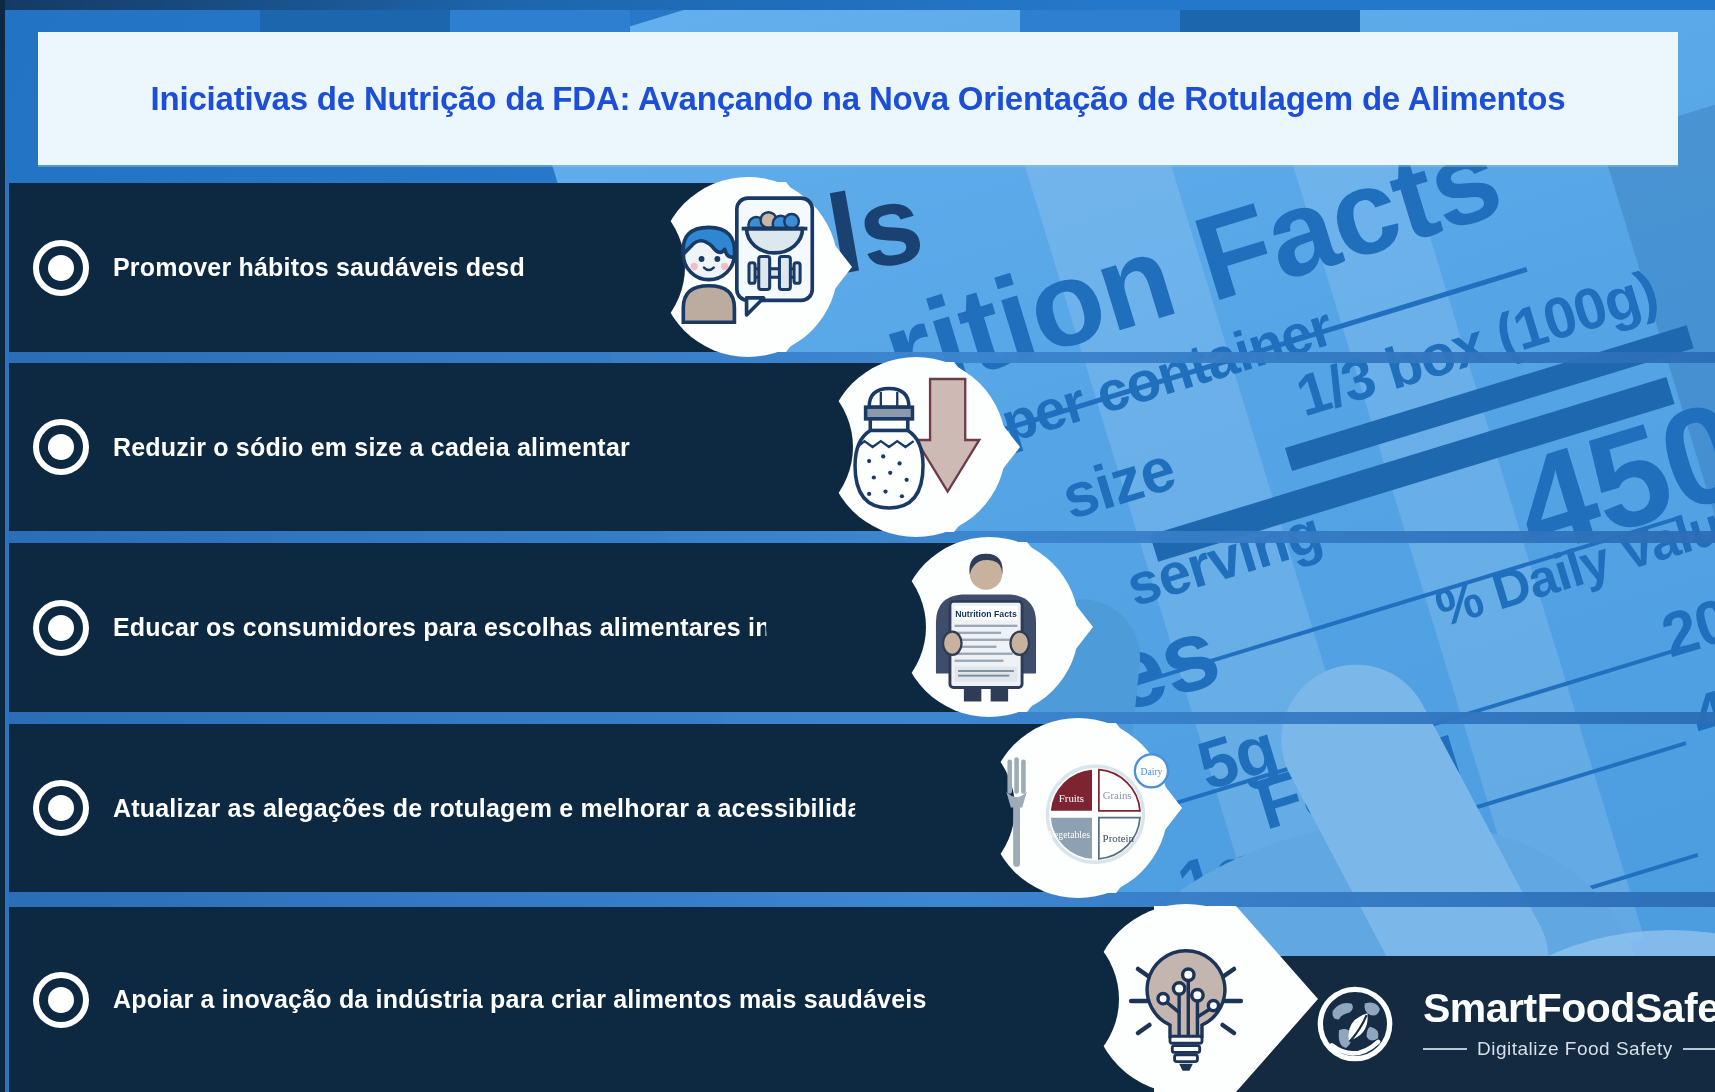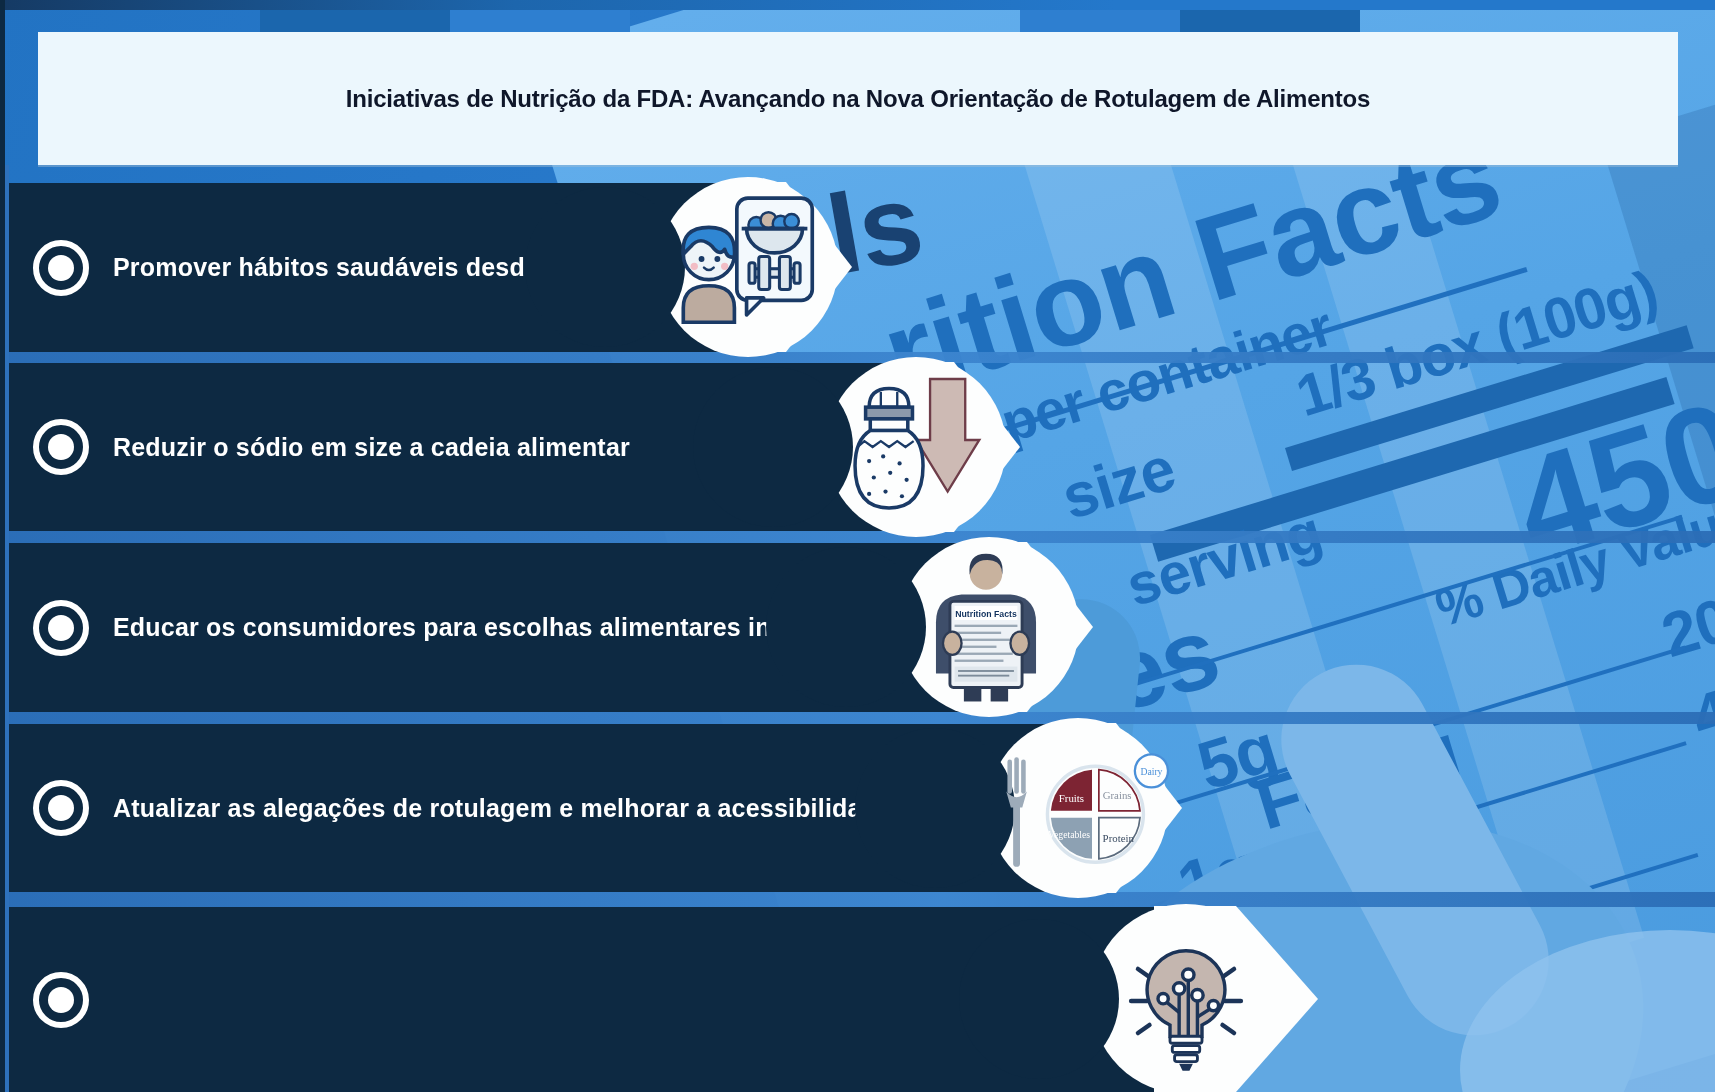--- a/index.html
+++ b/index.html
@@ -14,21 +14,21 @@
   .shade{position:absolute;transform:rotate(-17deg);transform-origin:left top;background:rgba(13,60,120,0.18);}
   .bgt{position:absolute;color:#1f6fbd;font-weight:bold;white-space:nowrap;
     transform:rotate(-17deg);transform-origin:left top;line-height:1;letter-spacing:-1px;}
   .bgrule{position:absolute;background:#2070bf;height:4px;transform:rotate(-17deg);transform-origin:left top;}
   .bgband{position:absolute;background:#1e68b0;transform:rotate(-17deg);transform-origin:left top;}
   .hand{position:absolute;}
   .toppatch{position:absolute;}
   
   .banner{position:absolute;left:38px;top:32px;width:1640px;height:133px;background:#ecf7fd;
     display:flex;align-items:center;justify-content:center;box-shadow:0 2px 0 rgba(160,190,215,.45);}
-  .banner h1{margin:0;font-size:24px;font-weight:bold;color:#0f172a;letter-spacing:-0.2px;}
+  .banner h1{margin:0;font-size:33px;font-weight:bold;color:#1d4ed8;letter-spacing:-0.2px;}
   
   .gap{position:absolute;left:0;width:1715px;background:linear-gradient(90deg,#2b6db6 0%,#3c85cf 55%,#2b6db6 100%);opacity:.95;}
   .bar{position:absolute;left:9px;background:#0d2942;display:flex;align-items:center;padding-left:24px;box-sizing:border-box;}
   .bullet{width:44px;height:44px;border:6px solid #fff;border-radius:50%;display:flex;align-items:center;justify-content:center;flex:0 0 auto;}
   .bullet .dot{width:26px;height:26px;background:#fff;border-radius:50%;}
   .bar-label{color:#fff;font-size:25px;font-weight:bold;margin-left:24px;letter-spacing:0.2px;white-space:nowrap;}
   
   .blob-circle{position:absolute;background:#fdfefe;border-radius:50%;}
   .blob-pent{position:absolute;background:#fdfefe;clip-path:polygon(0 0,50% 0,100% 50%,50% 100%,0 100%);}
   .blob-bite{position:absolute;width:160px;height:160px;background:#0d2942;border-radius:50%;}
@@ -116,22 +116,43 @@
   <div class="bar" style="top:724px;height:168px;width:1041px;">
     <span class="bullet">
         <span class="dot"></span>
       </span>
     <span class="bar-label">Atualizar as alegações de rotulagem e melhorar a acessibilidade</span>
   </div>
   <div class="bar" style="top:907px;height:185px;width:1145px;">
     <span class="bullet">
         <span class="dot"></span>
       </span>
-  </div>
-
+    <span class="bar-label">Apoiar a inovação da indústria para criar alimentos mais saudáveis</span>
+  </div>
+
+  <div class="footer">
+    <svg class="globe" width="80" height="80" viewBox="0 0 90 90">
+      <circle cx="45" cy="45" r="39" fill="#152c44" stroke="#fdfefe" stroke-width="6"></circle>
+      <path d="M20,30 q8,-11 21,-8 q4,6 -2,10 q-10,2 -12,8 q-9,0 -7,-10 Z" fill="#8fa6bd"></path>
+      <path d="M27,52 q10,-4 14,4 q2,10 -6,16 q-10,-2 -8,-20 Z" fill="#8fa6bd"></path>
+      <path d="M56,22 q12,-4 17,6 q-2,9 -11,7 q-8,-4 -6,-13 Z" fill="#8fa6bd"></path>
+      <path d="M62,48 q11,2 9,13 q-9,6 -13,-2 q0,-9 4,-11 Z" fill="#8fa6bd"></path>
+      <path d="M38,63 Q35,40 59,33 Q61,53 45,61 Q41,63 38,63 Z" fill="#fdfefe"></path>
+      <path d="M39,65 Q52,50 58,35" stroke="#152c44" stroke-width="2.4" fill="none"></path>
+      <path d="M19,69 Q45,89 71,65" stroke="#fdfefe" stroke-width="5" fill="none" stroke-linecap="round"></path>
+    </svg>
+    <div class="brand-wrap">
+      <div class="brand">SmartFoodSafe</div>
+      <div class="tagline-row">
+        <div class="tagline-line"></div>
+        <div class="tagline">Digitalize Food Safety</div>
+        <div class="tagline-line"></div>
+      </div>
+    </div>
+  </div>
 
   <div>
     <div class="blob-circle" style="left:658px;top:177px;width:180px;height:180px;"></div>
     <div class="blob-pent" style="left:720px;top:182px;width:132px;height:170px;"></div>
     <div class="blob-bite" style="left:525px;top:187px;"></div>
     <svg class="blob-icon" style="left:676px;top:194px;" width="146" height="130" viewBox="0 0 120 104">
       <rect x="50" y="2" width="62" height="84" rx="9" fill="#f3f9fd" stroke="#1a3a66" stroke-width="3"></rect>
       <path d="M58,84 L58,98 L72,84 Z" fill="#f3f9fd" stroke="#1a3a66" stroke-width="3" stroke-linejoin="round"></path>
       <circle cx="66" cy="24" r="6.5" fill="#3b8ed6" stroke="#1a3a66" stroke-width="2"></circle>
       <circle cx="76" cy="20" r="6.5" fill="#c9b6a6" stroke="#1a3a66" stroke-width="2"></circle>

